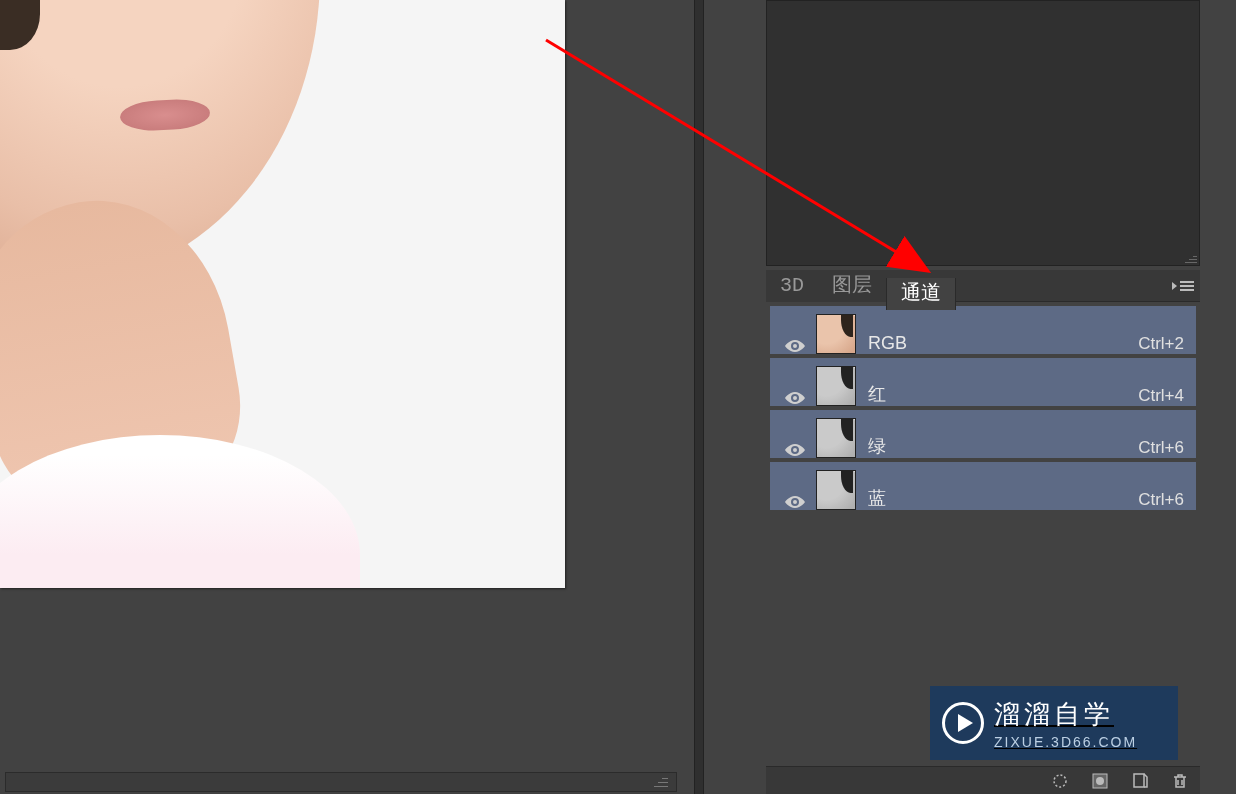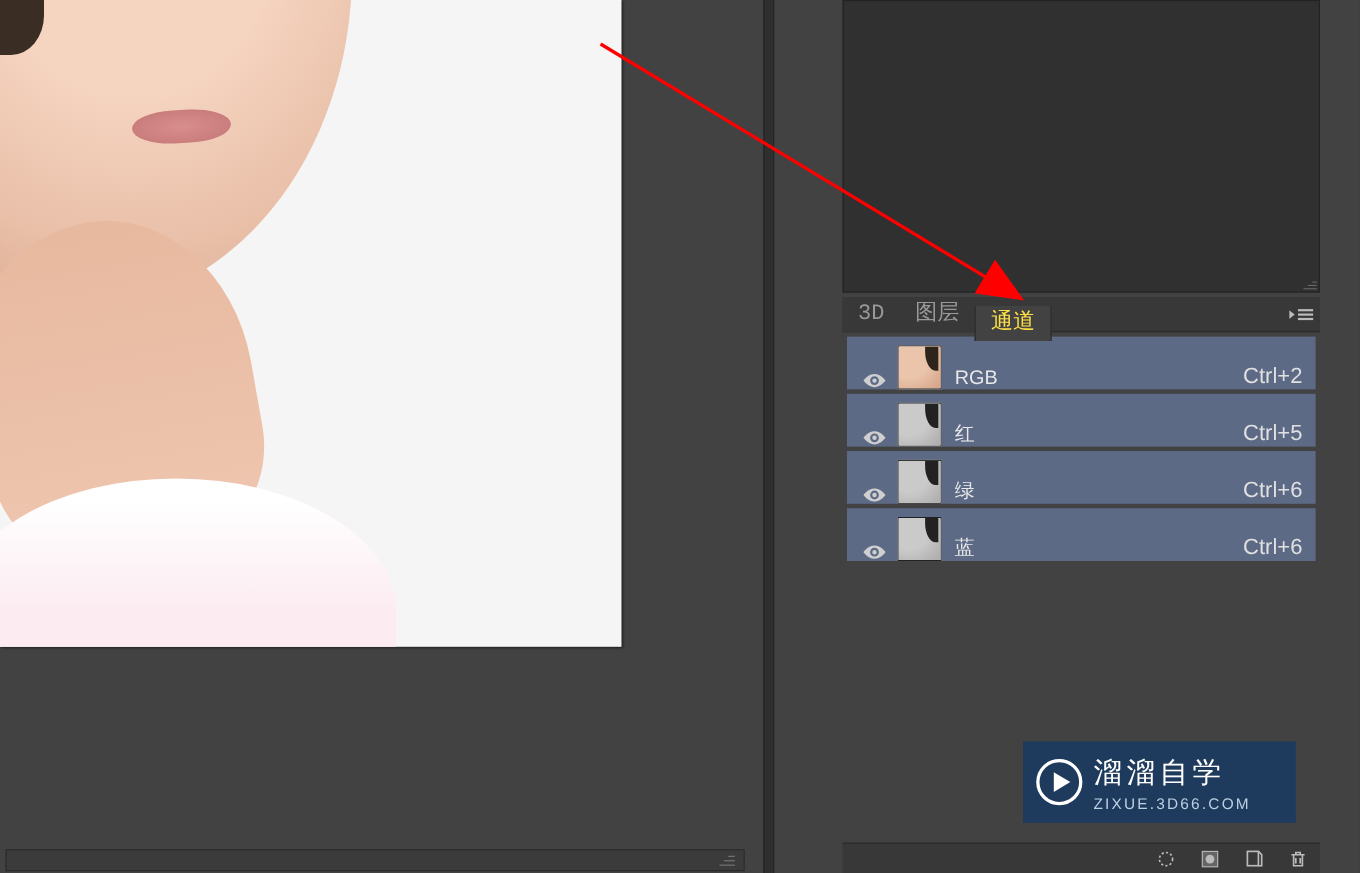--- a/index.html
+++ b/index.html
@@ -157,21 +157,21 @@
       height: 32px;
       line-height: 32px;
       color: #999;
       font-size: 20px;
       cursor: pointer;
       background: #383838;
       font-family: Liberation Mono, monospace;
     }
     .tab.active {
       background: #424242;
-      color: #fde047;
+      color: #ffffff;
       border-left: 1px solid #2a2a2a;
       border-right: 1px solid #2a2a2a;
       margin-top: 16px;
     }
     .panel-menu {
       position: absolute;
       right: 6px;
       top: 8px;
       width: 22px;
       height: 16px;
@@ -220,21 +220,21 @@
       position: absolute;
       right: 2px;
       top: 0;
       width: 12px;
       height: 22px;
       background: #2e241c;
       border-radius: 0 0 0 80%;
     }
     .thumb.gray .mini-hair { background:#222; }
     .ch-name { flex: 1; }
-    .ch-shortcut { color: #e0e0e0; font-size: 20px; padding-right: 4px; }
+    .ch-shortcut { color: #e0e0e0; font-size: 17px; padding-right: 4px; }
 
     .bottom-bar {
       position: absolute;
       left: 62px;
       bottom: 0;
       width: 434px;
       height: 28px;
       background: #383838;
       border-top: 1px solid #2a2a2a;
       display: flex;
@@ -252,28 +252,29 @@
       top: 30px;
       width: 420px;
       height: 260px;
       overflow: visible;
       pointer-events: none;
     }
 
     .watermark {
       position: absolute;
       right: 58px;
-      bottom: 46px;
+      bottom: 34px;
       width: 248px;
       height: 74px;
       background: #1e3a5c;
       display: flex;
       align-items: center;
       padding: 0 12px;
       gap: 10px;
+      text-decoration: underline;
     }
     .wm-logo {
       width: 42px; height: 42px;
       border: 3px solid #fff;
       border-radius: 50%;
       display: flex; align-items:center; justify-content:center;
     }
     .wm-logo .tri {
       width: 0; height: 0;
       border-top: 9px solid transparent;
@@ -350,21 +351,21 @@
         <div class="eye-col">
           <svg width="22" height="16" viewBox="0 0 22 16">
               <path d="M11 2 C5 2 1 8 1 8 s4 6 10 6 10-6 10-6 S17 2 11 2z M11 12 a4 4 0 1 1 0-8 a4 4 0 0 1 0 8z M11 6 a2 2 0 1 0 0 4 a2 2 0 0 0 0-4z"></path>
             </svg>
         </div>
         <div class="thumb gray">
             <div class="mini"></div>
             <div class="mini-hair"></div>
           </div>
         <div class="ch-name">红</div>
-        <div class="ch-shortcut">Ctrl+5</div>
+        <div class="ch-shortcut">Ctrl+4</div>
       </div>
       <div class="channel-row">
         <div class="eye-col">
           <svg width="22" height="16" viewBox="0 0 22 16">
               <path d="M11 2 C5 2 1 8 1 8 s4 6 10 6 10-6 10-6 S17 2 11 2z M11 12 a4 4 0 1 1 0-8 a4 4 0 0 1 0 8z M11 6 a2 2 0 1 0 0 4 a2 2 0 0 0 0-4z"></path>
             </svg>
         </div>
         <div class="thumb gray">
             <div class="mini"></div>
             <div class="mini-hair"></div>

